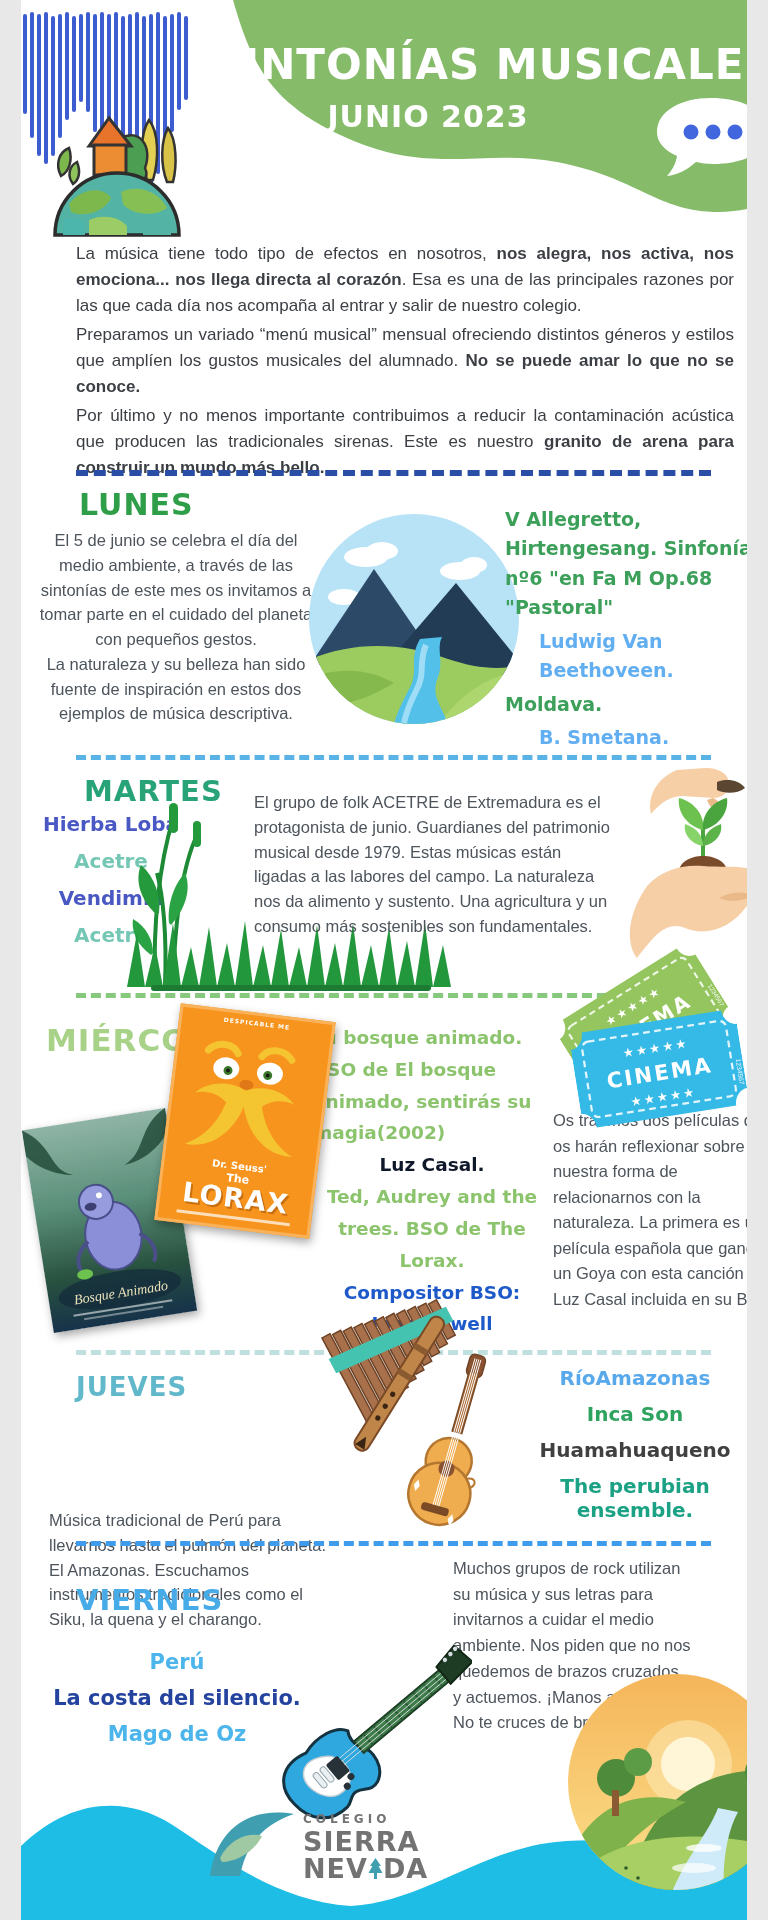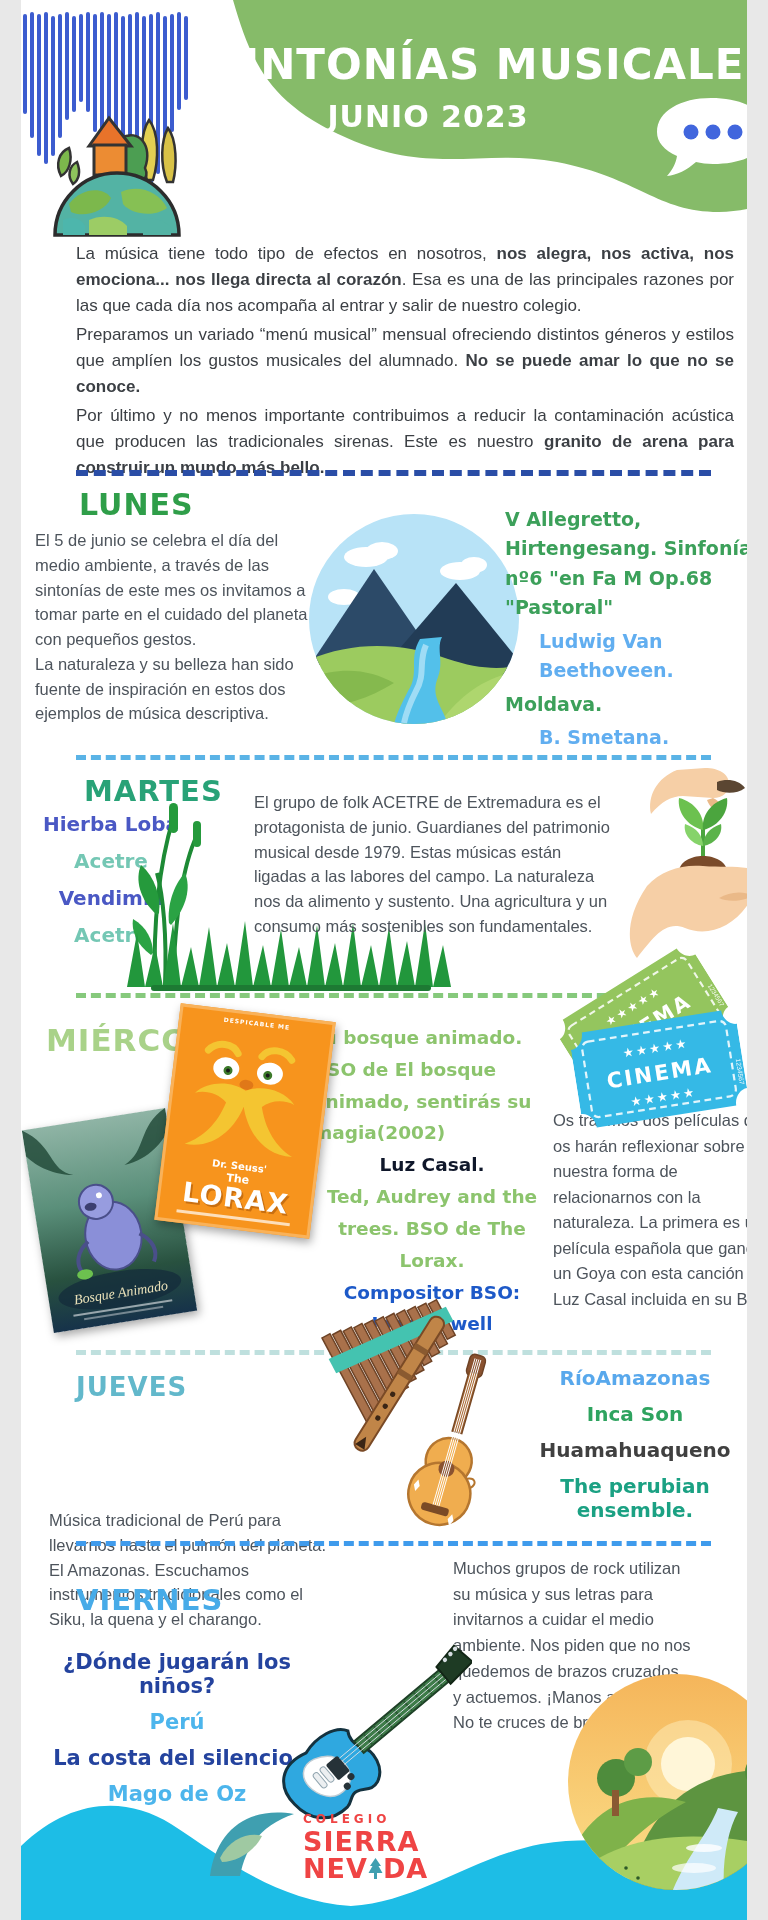--- a/index.html
+++ b/index.html
@@ -87,21 +87,21 @@
   <div class="abs" style="left:55px;top:241px;width:658px;font-size:17px;line-height:1.53;color:#3b3f44;text-align:justify;">
     <p><span>La música tiene todo tipo de efectos en nosotros, </span><b>nos alegra, nos activa, nos emociona... nos llega directa al corazón</b><span>. Esa es una de las principales razones por las que cada día nos acompaña al entrar y salir de nuestro colegio.</span></p>
     <p><span>Preparamos un variado “menú musical” mensual ofreciendo distintos géneros y estilos que amplíen los gustos musicales del alumnado. </span><b>No se puede amar lo que no se conoce.</b></p>
     <p><span>Por último y no menos importante contribuimos a reducir la contaminación acústica que producen las tradicionales sirenas. Este es nuestro </span><b>granito de arena para construir un mundo más bello.</b></p>
   </div>
 
   <div class="abs divider" style="left:55px;top:470px;width:635px;border-top:6px dashed #2a4da6;"></div>
 
   <div class="abs heading" style="left:58px;top:487px;font-size:30px;color:#2f9e49;">LUNES</div>
 
-  <div class="abs body-text pre" style="left:14px;top:528px;width:282px;">El 5 de junio se celebra el día del medio ambiente, a través de las sintonías de este mes os invitamos a tomar parte en el cuidado del planeta con pequeños gestos.
+  <div class="abs body-text pre" style="left:14px;top:528px;width:282px;text-align:center;">El 5 de junio se celebra el día del medio ambiente, a través de las sintonías de este mes os invitamos a tomar parte en el cuidado del planeta con pequeños gestos.
 La naturaleza y su belleza han sido fuente de inspiración en estos dos ejemplos de música descriptiva.</div>
 
   <svg class="abs" style="left:287px;top:513px;" width="212" height="212" viewBox="0 0 212 212">
     <defs>
         <clipPath id="clip-mountain">
           <circle cx="106" cy="106" r="105"></circle>
         </clipPath>
       </defs>
     <g clip-path="url(#clip-mountain)">
       <rect width="212" height="212" fill="#b8e3f7"></rect>
@@ -311,21 +311,20 @@
     <div style="color:#2ea35f;margin-bottom:12px;">Inca Son</div>
     <div style="color:#404040;margin-bottom:12px;">Huamahuaqueno</div>
     <div style="color:#1ba183;width:200px;margin:0 auto;">The perubian ensemble.</div>
   </div>
 
   <div class="abs divider" style="left:55px;top:1541px;width:635px;border-top:5px dashed #3f9bec;"></div>
 
   <div class="abs heading" style="left:55px;top:1583px;font-size:29px;color:#47abe8;">VIERNES</div>
 
   <div class="abs fun ac" style="left:22px;top:1650px;width:268px;font-size:21px;">
-    <div style="color:#24439e;margin-bottom:12px;">¿Dónde jugarán los niños?</div>
     <div style="color:#4cb5ec;margin-bottom:12px;">Perú</div>
     <div style="color:#24439e;margin-bottom:12px;">La costa del silencio.</div>
     <div style="color:#4cb5ec;">Mago de Oz</div>
   </div>
 
   <svg class="abs" style="left:236px;top:1606px;z-index:1;" width="215" height="215" viewBox="0 0 215 215">
     <g transform="translate(6,170) rotate(-40)">
 
       <path d="M48,10 C20,2 4,18 6,42 C7,62 20,80 45,78 C52,77 55,70 62,72 C70,74 74,82 84,78 C98,72 102,52 94,40 C90,34 90,26 94,20 C88,8 66,4 48,10 Z" fill="#2fa8e0" stroke="#14323f" stroke-width="3"></path>
       <path d="M50,20 C36,16 26,26 29,42 C32,56 42,66 56,63 C66,61 72,52 70,40 C68,29 60,23 50,20 Z" fill="#ffffff" stroke="#c2cdd4" stroke-width="1.5"></path>
@@ -397,21 +396,21 @@
   </svg>
 
   <svg class="abs" style="left:0;top:1788px;z-index:3;" width="768" height="132" viewBox="0 0 768 132">
     <path d="M0,58 C50,10 105,8 150,36 C200,68 252,112 330,118 C398,114 448,70 520,56 C578,46 634,60 688,52 C716,47 748,34 768,26 L768,132 L0,132 Z" fill="#1dbde6"></path>
   </svg>
 
   <svg class="abs" style="left:181px;top:1800px;z-index:4;" width="94" height="78" viewBox="0 0 94 78">
     <path d="M8,76 C14,32 44,6 92,14 C62,24 44,44 38,76 Z" fill="#3f9fb0"></path>
     <path d="M18,58 C28,38 48,32 60,36 C52,52 34,62 20,62 Z" fill="#9fc9a2"></path>
   </svg>
-  <div class="abs" style="left:282px;top:1812px;z-index:4;color:#ef4444;font-family:'DejaVu Sans',sans-serif;">
+  <div class="abs" style="left:282px;top:1812px;z-index:4;color:#737373;font-family:'DejaVu Sans',sans-serif;">
     <div style="font-size:12px;font-weight:bold;letter-spacing:4px;margin-bottom:2px;">COLEGIO</div>
     <div style="font-size:27px;font-weight:bold;line-height:1.0;letter-spacing:1px;">SIERRA</div>
     <div style="font-size:27px;font-weight:bold;line-height:1.0;letter-spacing:1px;">
       <span>NEV</span><svg width="15" height="22" viewBox="0 0 15 22" style="vertical-align:-2px;">
           <polygon points="7.5,0 13,8 10.5,8 14.5,15 0.5,15 4.5,8 2,8" fill="#3f9fb0"></polygon>
           <rect x="6" y="15" width="3" height="6" fill="#3f9fb0"></rect>
         </svg><span>DA</span>
     </div>
   </div>
 

